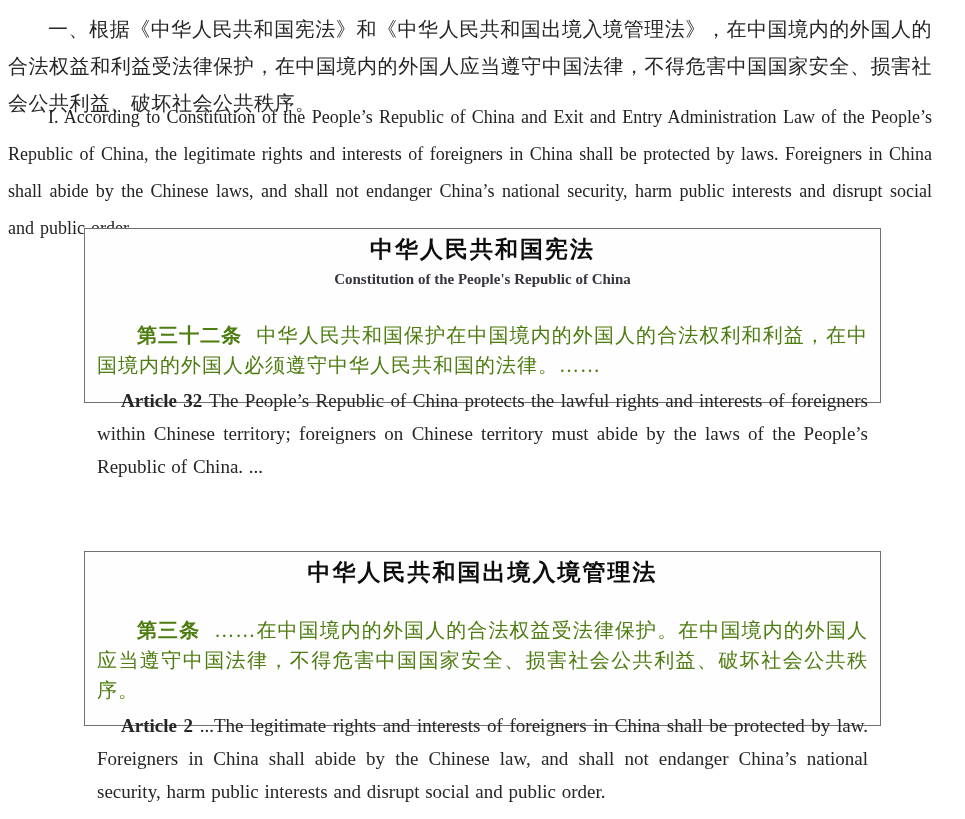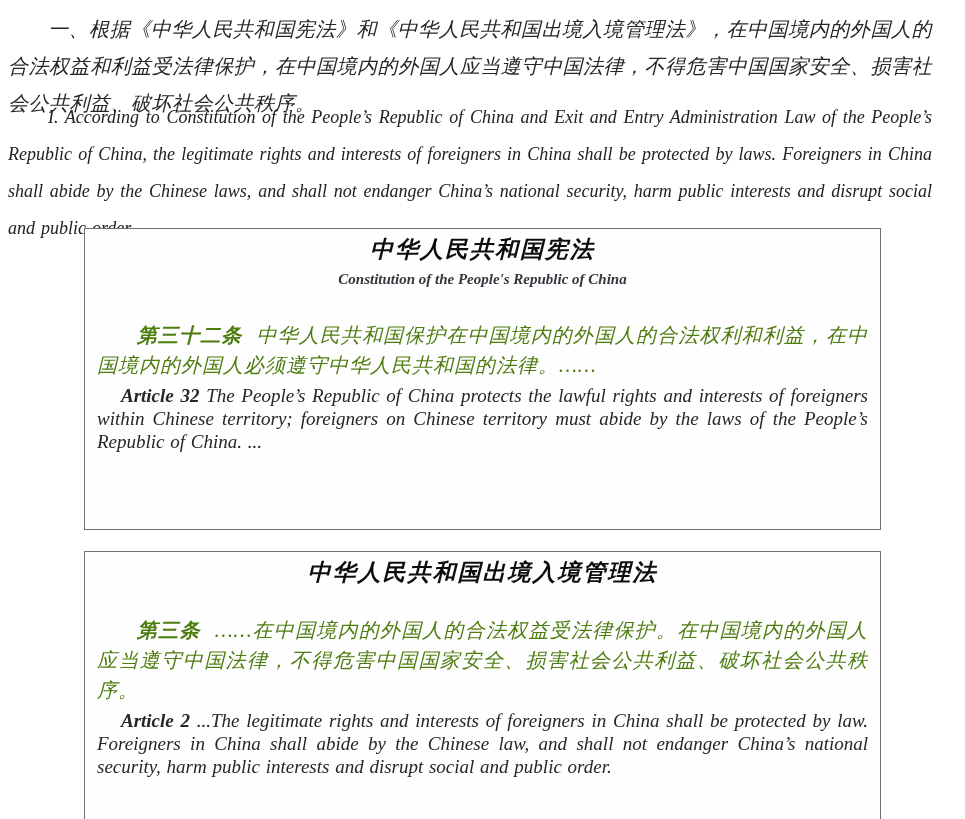--- a/index.html
+++ b/index.html
@@ -1,15 +1,15 @@
 <!DOCTYPE html>
 <html><head>
 <meta charset="utf-8">
 <style>
-  * { margin: 0; padding: 0; box-sizing: border-box; font-style: italic; }
+  * { margin: 0; padding: 0; box-sizing: border-box; }
   html, body { background: #ffffff; }
   body {
     width: 965px;
     height: 819px;
     position: relative;
     overflow: hidden;
     font-family: "Liberation Serif", "DejaVu Serif", serif;
     color: #1f1f1f;
   }
 
@@ -35,21 +35,21 @@
     text-indent: 40px;
     word-spacing: 1.5px;
     color: #222222;
   }
 
   
   .law-box {
     position: absolute;
     left: 84px;
     width: 797px;
-    height: 302px;
+    height: 175px;
     border: 1px solid #707070;
     background: #fefefe;
   }
   .law-box-1 { top: 228px; }
   .law-box-2 { top: 551px; }
 
   .title-zh {
     margin-top: 7px;
     text-align: center;
     font-size: 23px;
@@ -72,21 +72,21 @@
     font-size: 20px;
     line-height: 30px;
     text-align: justify;
     text-indent: 40px;
     letter-spacing: 1px;
     color: #4d7c0f;
   }
   .body-en {
     margin: 4px 12px 0 12px;
     font-size: 19px;
-    line-height: 23px;
+    line-height: 33px;
     text-align: justify;
     text-indent: 24px;
     word-spacing: 1px;
     color: #262626;
   }
   .label-zh { font-weight: 700; margin-right: 0.7em; }
   .label-en { font-weight: 700; margin-right: 0.35em; }
 </style>
 </head>
 <body>

